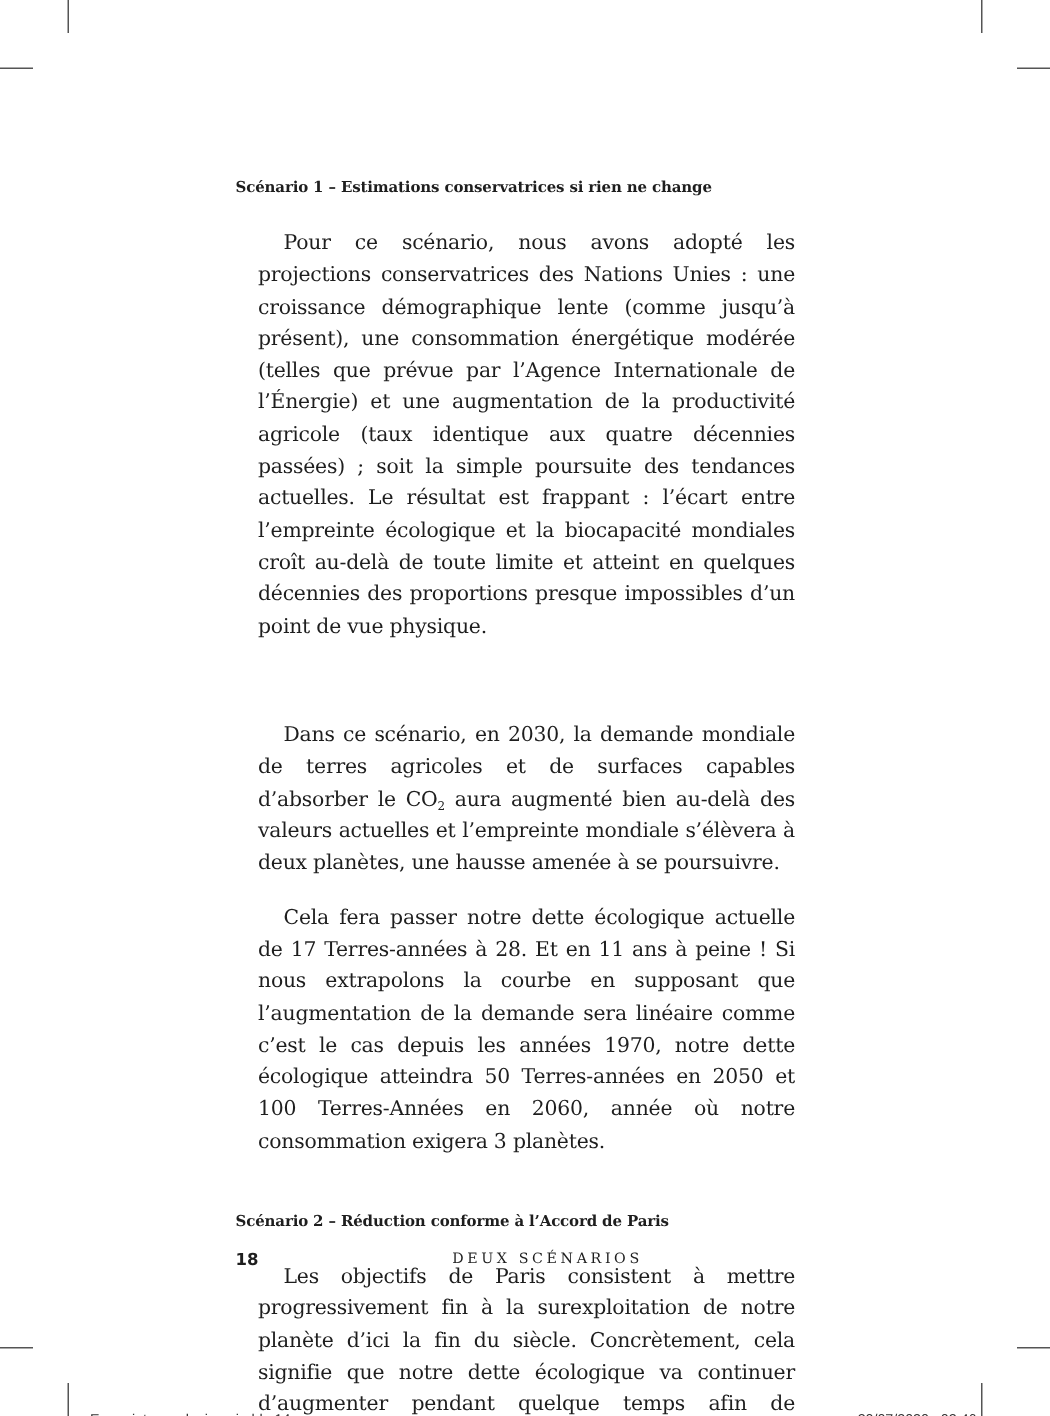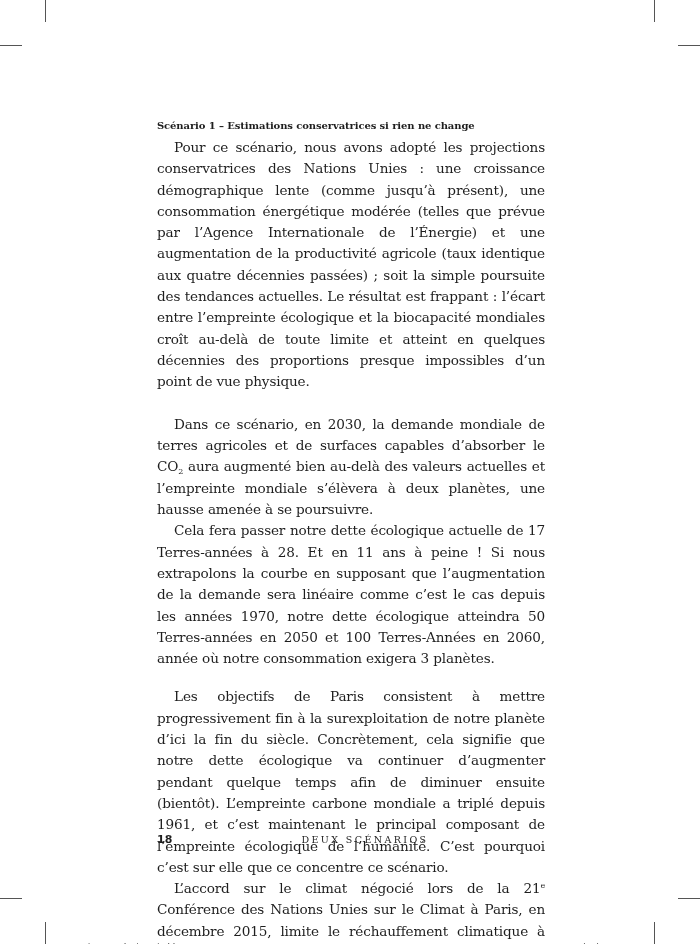--- a/index.html
+++ b/index.html
@@ -13,21 +13,21 @@
   .crop.h { height: 1px; width: 22px; }
   .column {
     position: absolute; left: 157px; top: 115px; width: 388px;
     font-size: 13.6px; line-height: 21.3px; letter-spacing: -0.15px;
   }
   .column h2 {
     margin: 0; font-size: 10px; font-weight: bold; line-height: 22px;
     letter-spacing: -0.1px; white-space: nowrap;
   }
   .column p {
-    margin: 0; text-indent: 17px; text-align: justify; hyphens: manual;
+    margin: 15px; text-indent: 17px; text-align: justify; hyphens: manual;
   }
   .gap-line { height: 21.3px; }
   .gap-heading { height: 17px; }
   sub { font-size: 8px; vertical-align: -3px; line-height: 0; }
   sup { font-size: 8px; vertical-align: 5px; line-height: 0; }
   .folio {
     position: absolute; top: 833px; left: 157px; font-size: 11px; font-weight: bold;
     font-family: "DejaVu Sans", sans-serif;
   }
   .running-head {
@@ -53,20 +53,21 @@
 <div class="crop h" style="left:678px; top:898px;"></div>
 <div class="crop v" style="left:654px; top:922px;"></div>
 
 <div class="column">
   <h2>Scénario 1 – Estimations conservatrices si rien ne change</h2>
   <p>Pour ce scénario, nous avons adopté les projections conservatrices des Nations Unies : une croissance démographique lente (comme jusqu’à présent), une consommation énergétique modérée (telles que prévue par l’Agence Internationale de l’Énergie) et une augmentation de la producti­vité agricole (taux identique aux quatre décennies passées) ; soit la simple poursuite des tendances actuelles. Le résultat est frappant : l’écart entre l’empreinte écologique et la biocapacité mondiales croît au-delà de toute limite et atteint en quelques décennies des proportions presque impos­sibles d’un point de vue physique.</p>
   <div class="gap-line"></div>
   <p><span>Dans ce scénario, en 2030, la demande mondiale de terres agricoles et de surfaces capables d’absorber le CO</span><sub>2</sub><span> aura augmenté bien au-delà des valeurs actuelles et l’empreinte mondiale s’élèvera à deux planètes, une hausse amenée à se poursuivre.</span></p>
   <p>Cela fera passer notre dette écologique actuelle de 17 Terres-années à 28. Et en 11 ans à peine ! Si nous extrapolons la courbe en supposant que l’augmentation de la demande sera linéaire comme c’est le cas depuis les années 1970, notre dette écologique atteindra 50 Terres-années en 2050 et 100 Terres-Années en 2060, année où notre consommation exigera 3 planètes.</p>
   <div class="gap-heading"></div>
+  <h2>Scénario 2 – Réduction conforme à l’Accord de Paris</h2>
   <p>Les objectifs de Paris consistent à mettre progressivement fin à la surexploitation de notre planète d’ici la fin du siècle. Concrètement, cela signifie que notre dette écologique va continuer d’augmenter pendant quelque temps afin de diminuer ensuite (bientôt). L’empreinte carbone mondiale a triplé depuis 1961, et c’est maintenant le principal composant de l’empreinte écologique de l’humanité. C’est pourquoi c’est sur elle que ce concentre ce scénario.</p>
   <p><span>L’accord sur le climat négocié lors de la 21</span><sup>e</sup><span> Conférence des Nations Unies sur le Climat à Paris, en décembre 2015, limite le réchauffement climatique à moins de + 2 °C par rapport aux moyennes préindustrielles. D’après des études citées par le GIEC, l’objectif négocié à Paris requiert la fin des énergies fossiles avant 2050, comme nous l’avons vu plus haut. […]</span></p>
 </div>
 
 <div class="folio">18</div>
 <div class="running-head">Deux scénarios</div>
 
 <div class="slug left" style="white-space:pre;">Empreinte_ecologique.indd   14</div>
 <div class="slug right" style="white-space:pre;">30/07/2020   02:46</div>
 

